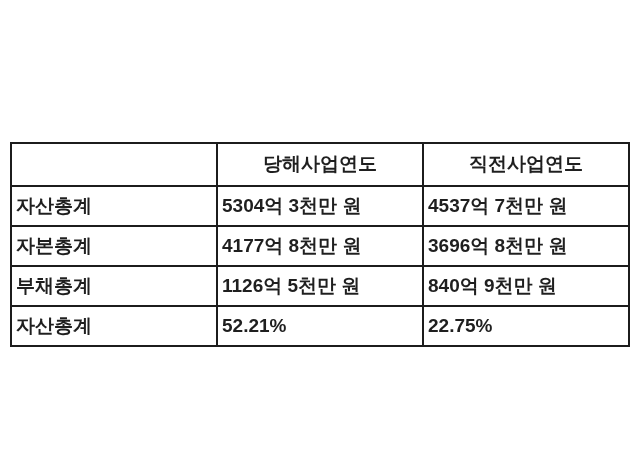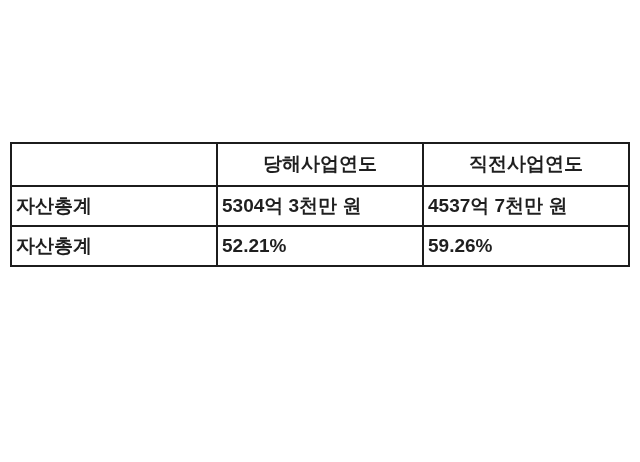--- a/index.html
+++ b/index.html
@@ -59,19 +59,29 @@
         <th>직전사업연도</th>
       </tr>
     </thead>
     <tbody>
       <tr>
         <td>자산총계</td>
         <td>5304억 3천만 원</td>
         <td>4537억 7천만 원</td>
       </tr>
       <tr>
+        <td>자본총계</td>
+        <td>4177억 8천만 원</td>
+        <td>3696억 8천만 원</td>
+      </tr>
+      <tr>
+        <td>부채총계</td>
+        <td>1126억 5천만 원</td>
+        <td>840억 9천만 원</td>
+      </tr>
+      <tr>
         <td>자산총계</td>
         <td>52.21%</td>
-        <td>59.26%</td>
+        <td>22.75%</td>
       </tr>
     </tbody>
   </table>
 </div>
 
 </body></html>

